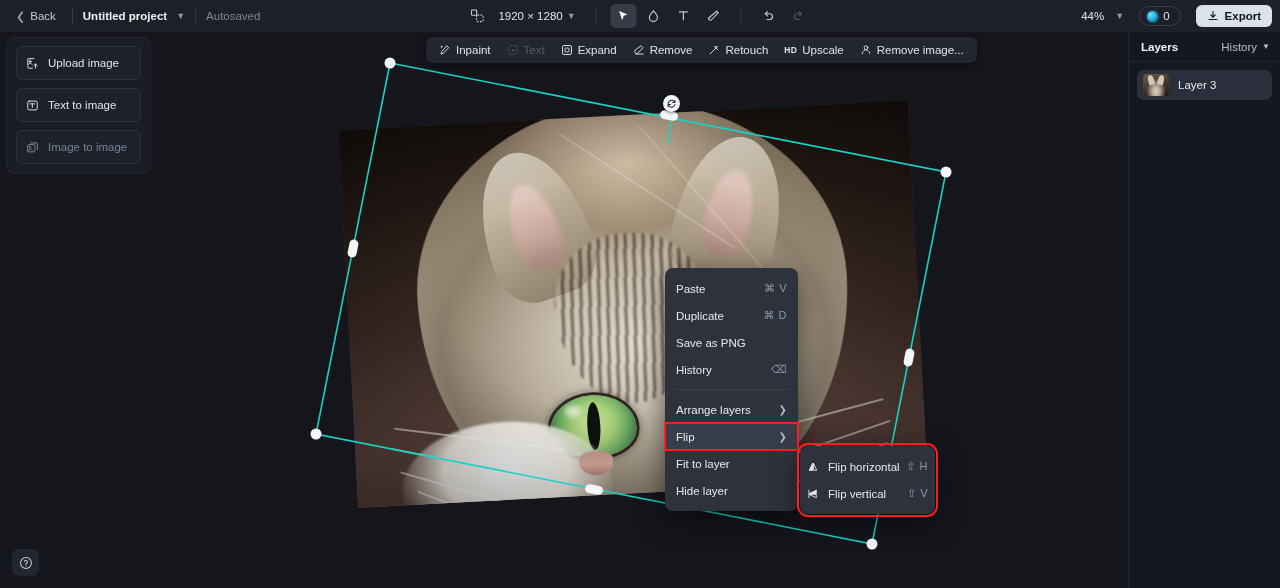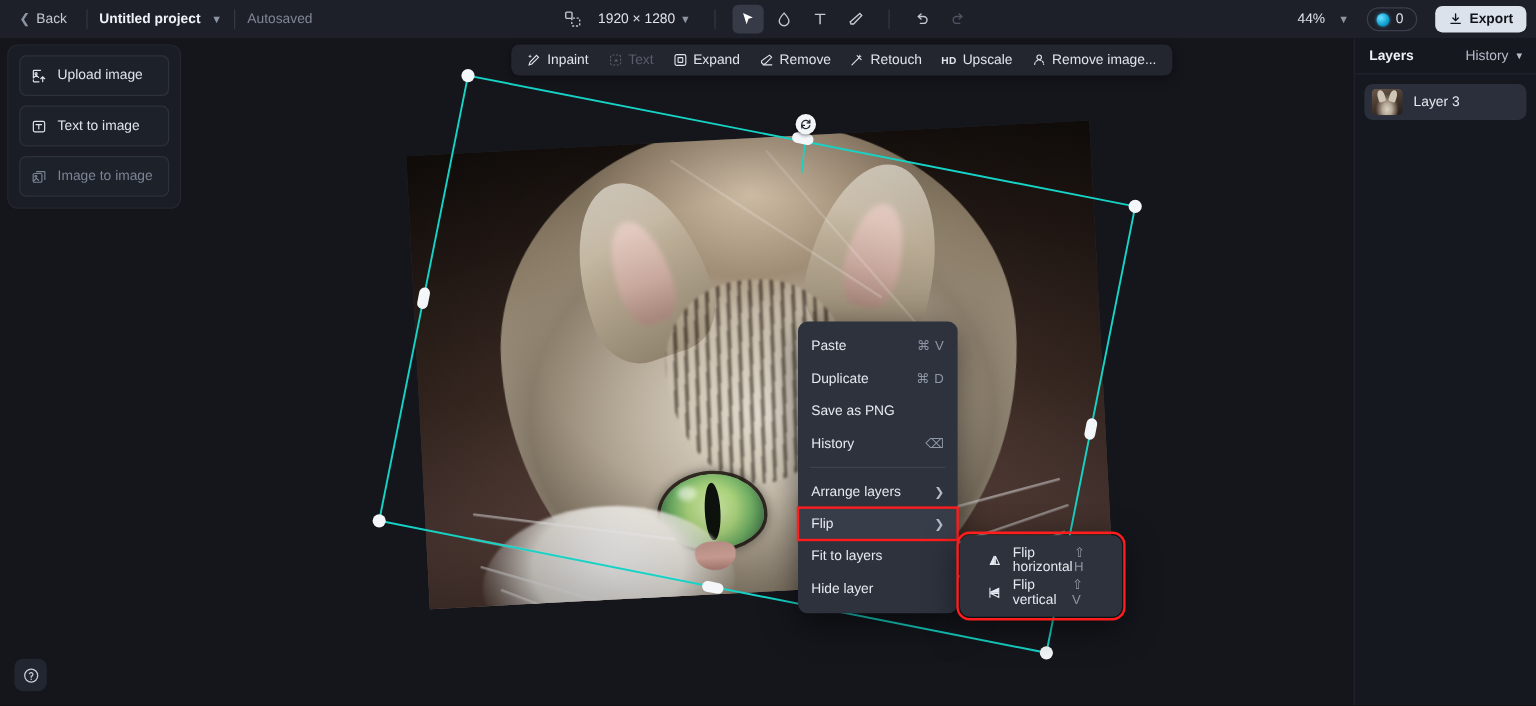--- a/index.html
+++ b/index.html
@@ -273,21 +273,21 @@
   .arrow-r { font-size: 10px; color: #b3b9c6; }
 
   .sub-menu {
     position: absolute; left: 800px; top: 446px; width: 135px;
     background: #2d323d; border-radius: 8px; padding: 7px 0;
     box-shadow: 0 8px 28px rgba(0,0,0,.55); z-index: 71;
     outline: 2px solid #ff1d1d; outline-offset: 1px;
   }
   .sub-item {
     height: 27px; display:flex; align-items:center; justify-content:space-between;
-    padding: 0 23px; font-size: 11.5px; color:#e6e9ef; cursor:pointer;
+    padding: 0 7px; font-size: 11.5px; color:#e6e9ef; cursor:pointer;
   }
   .sub-left { display:flex; align-items:center; gap:9px; }
 
   svg { display:block; }
 </style>
 </head>
 <body>
 
 <div class="app">
 
@@ -575,21 +575,21 @@
 
     <div class="ctx-item">
       <span class="ctx-label">Arrange layers</span>
       <span class="arrow-r">❯</span>
     </div>
     <div class="ctx-item highlight">
       <span class="ctx-label">Flip</span>
       <span class="arrow-r">❯</span>
     </div>
     <div class="ctx-item">
-      <span class="ctx-label">Fit to layers</span>
+      <span class="ctx-label">Fit to layer</span>
       <span class="ctx-short"></span>
     </div>
     <div class="ctx-item">
       <span class="ctx-label">Hide layer</span>
       <span class="ctx-short"></span>
     </div>
   </div>
 
   <div class="sub-menu">
     <div class="sub-item">

